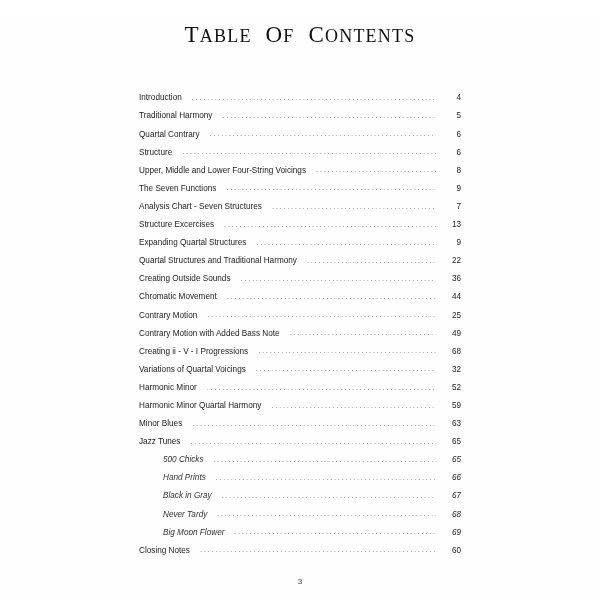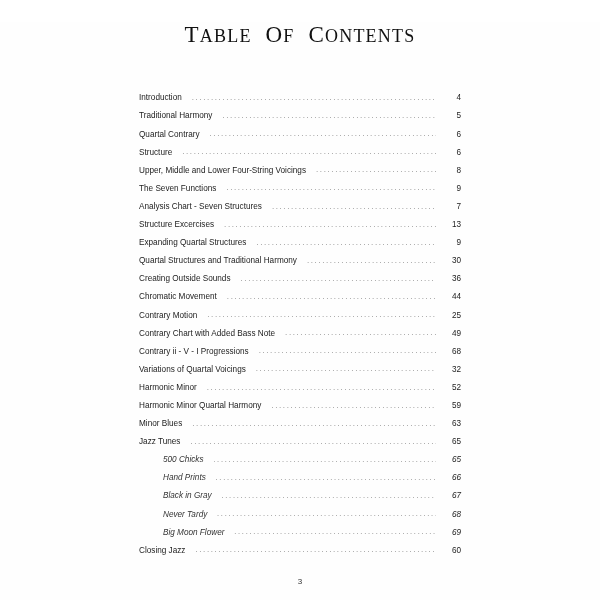--- a/index.html
+++ b/index.html
@@ -143,44 +143,44 @@
         <span class="page-num">13</span>
       </li>
       <li class="toc-row">
         <span class="label">Expanding Quartal Structures</span>
         <span class="dots"> ........................................................................................................................</span>
         <span class="page-num">9</span>
       </li>
       <li class="toc-row">
         <span class="label">Quartal Structures and Traditional Harmony</span>
         <span class="dots"> ........................................................................................................................</span>
-        <span class="page-num">30</span>
+        <span class="page-num">22</span>
       </li>
       <li class="toc-row">
         <span class="label">Creating Outside Sounds</span>
         <span class="dots"> ........................................................................................................................</span>
         <span class="page-num">36</span>
       </li>
       <li class="toc-row">
         <span class="label">Chromatic Movement</span>
         <span class="dots"> ........................................................................................................................</span>
         <span class="page-num">44</span>
       </li>
       <li class="toc-row">
         <span class="label">Contrary Motion</span>
         <span class="dots"> ........................................................................................................................</span>
         <span class="page-num">25</span>
       </li>
       <li class="toc-row">
-        <span class="label">Contrary Chart with Added Bass Note</span>
+        <span class="label">Contrary Motion with Added Bass Note</span>
         <span class="dots"> ........................................................................................................................</span>
         <span class="page-num">49</span>
       </li>
       <li class="toc-row">
-        <span class="label">Contrary ii - V - I Progressions</span>
+        <span class="label">Creating ii - V - I Progressions</span>
         <span class="dots"> ........................................................................................................................</span>
         <span class="page-num">68</span>
       </li>
       <li class="toc-row">
         <span class="label">Variations of Quartal Voicings</span>
         <span class="dots"> ........................................................................................................................</span>
         <span class="page-num">32</span>
       </li>
       <li class="toc-row">
         <span class="label">Harmonic Minor</span>
@@ -221,21 +221,21 @@
         <span class="label">Never Tardy</span>
         <span class="dots"> ........................................................................................................................</span>
         <span class="page-num">68</span>
       </li>
       <li class="toc-row sub">
         <span class="label">Big Moon Flower</span>
         <span class="dots"> ........................................................................................................................</span>
         <span class="page-num">69</span>
       </li>
       <li class="toc-row">
-        <span class="label">Closing Jazz</span>
+        <span class="label">Closing Notes</span>
         <span class="dots"> ........................................................................................................................</span>
         <span class="page-num">60</span>
       </li>
     </ul>
 
   <div class="folio">3</div>
 
 </div>
 
 </body></html>

